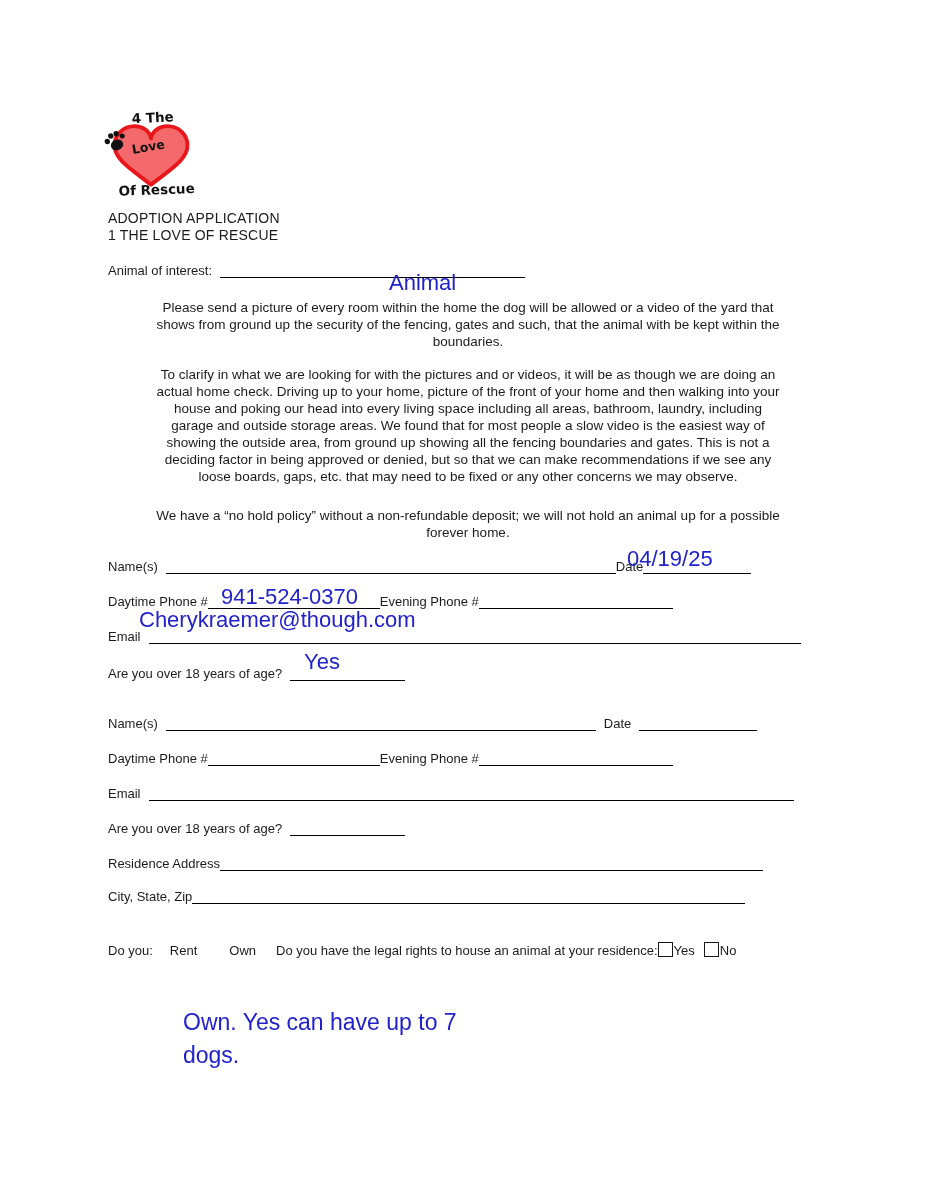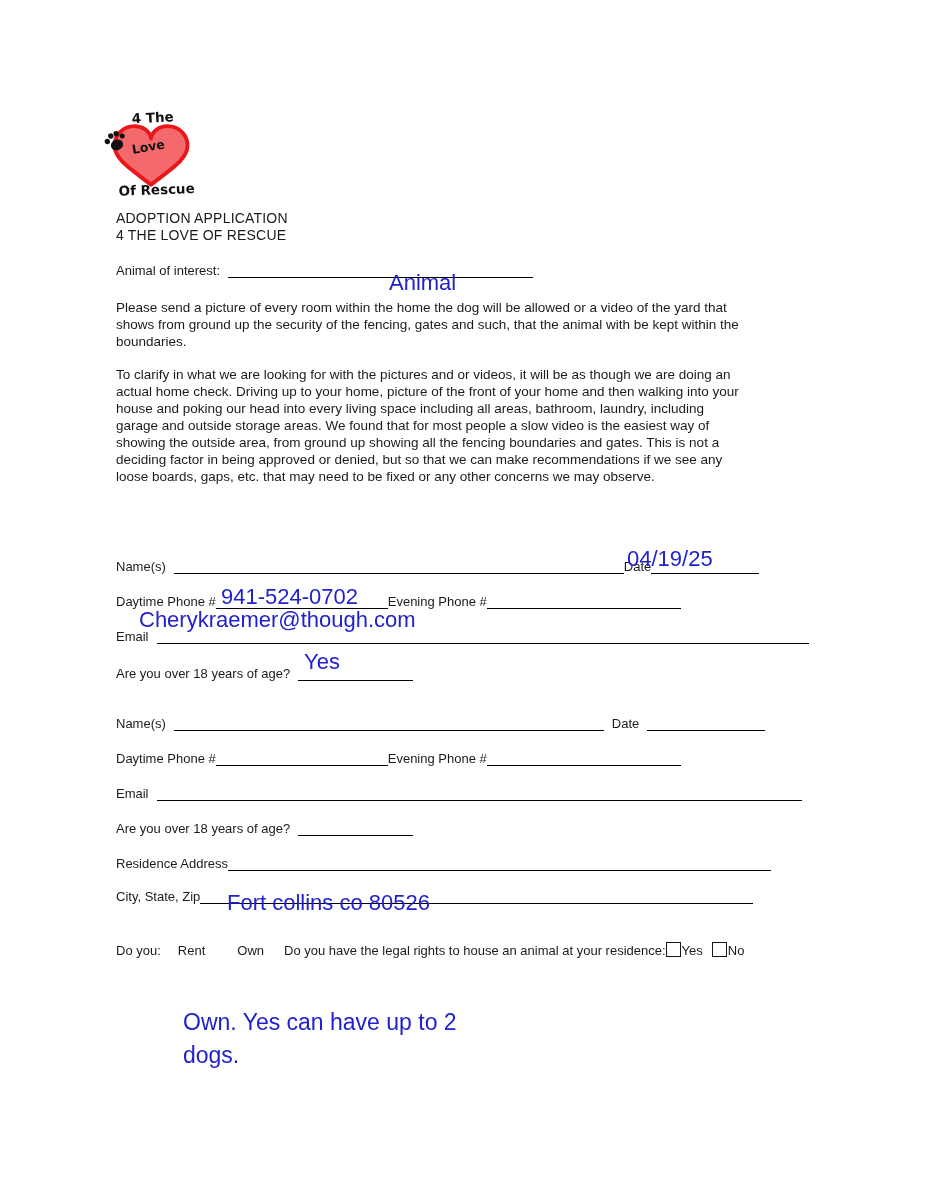--- a/index.html
+++ b/index.html
@@ -5,21 +5,21 @@
   html, body { margin: 0; padding: 0; background: #ffffff; }
   .page {
     position: relative;
     width: 927px;
     height: 1200px;
     background: #ffffff;
     font-family: "Liberation Sans", sans-serif;
     color: #1b1b1b;
     overflow: hidden;
   }
-  .abs { position: absolute; left: 116px; }
+  .abs { position: absolute; left: 108px; text-align: center; }
   .hdr { font-size: 14px; line-height: 17px; letter-spacing: 0.2px; }
   .para {
     font-size: 13.5px;
     line-height: 17px;
     white-space: pre-line;
     width: 720px;
   }
   .row { font-size: 13px; line-height: 17px; white-space: nowrap; }
   .blank {
     display: inline-block;
@@ -62,36 +62,38 @@
         <circle cx="3.5" cy="-4" r="2.8"></circle>
         <circle cx="8.5" cy="0.5" r="2.6"></circle>
       </g>
       <text x="54" y="13" font-size="14" text-anchor="middle" transform="rotate(-3 54 13)">4 The</text>
       <text x="50" y="43" font-size="13" text-anchor="middle" transform="rotate(-10 50 43)">Love</text>
       <text x="58" y="88" font-size="14" text-anchor="middle" transform="rotate(-2 58 88)">Of Rescue</text>
     </svg>
   </div>
 
   <div class="abs hdr" style="top:210px">ADOPTION APPLICATION</div>
-  <div class="abs hdr" style="top:227px">4 THE LOVE OF RESCUE</div>
+  <div class="abs hdr" style="top:227px">1 THE LOVE OF RESCUE</div>
 
   <div class="abs row" style="top:262px">
     <span>Animal of interest:</span><span class="gap8"></span><span class="blank" style="width:305px"></span>
   </div>
 
   <div class="abs para" style="top:299px">Please send a picture of every room within the home the dog will be allowed or a video of the yard that
 shows from ground up the security of the fencing, gates and such, that the animal with be kept within the
 boundaries.</div>
   <div class="abs para" style="top:366px">To clarify in what we are looking for with the pictures and or videos, it will be as though we are doing an
 actual home check. Driving up to your home, picture of the front of your home and then walking into your
 house and poking our head into every living space including all areas, bathroom, laundry, including
 garage and outside storage areas. We found that for most people a slow video is the easiest way of
 showing the outside area, from ground up showing all the fencing boundaries and gates. This is not a
 deciding factor in being approved or denied, but so that we can make recommendations if we see any
 loose boards, gaps, etc. that may need to be fixed or any other concerns we may observe.</div>
+  <div class="abs para" style="top:507px">We have a “no hold policy” without a non-refundable deposit; we will not hold an animal up for a possible
+forever home.</div>
 
   <div class="abs row" style="top:558px">
     <span>Name(s)</span><span class="gap8"></span><span class="blank" style="width:450px"></span><span>Date</span><span class="blank" style="width:108px"></span>
   </div>
   <div class="abs row" style="top:593px">
     <span>Daytime Phone #</span><span class="blank" style="width:172px"></span><span>Evening Phone #</span><span class="blank" style="width:194px"></span>
   </div>
   <div class="abs row" style="top:628px">
     <span>Email</span><span class="gap8"></span><span class="blank" style="width:652px"></span>
   </div>
@@ -118,20 +120,19 @@
   <div class="abs row" style="top:888px">
     <span>City, State, Zip</span><span class="blank" style="width:553px"></span>
   </div>
 
   <div class="abs row" style="top:942px">
     <span>Do you:</span><span style="display:inline-block;width:17px"></span><span>Rent</span><span style="display:inline-block;width:32px"></span><span>Own</span><span style="display:inline-block;width:20px"></span><span>Do you have the legal rights to house an animal at your residence:</span><span class="checkbox"></span><span>Yes</span><span style="display:inline-block;width:9px"></span><span class="checkbox"></span><span>No</span>
   </div>
 
   <div class="ink" style="left:389px; top:270px">Animal</div>
   <div class="ink" style="left:627px; top:546px">04/19/25</div>
-  <div class="ink" style="left:221px; top:584px">941-524-0702</div>
+  <div class="ink" style="left:221px; top:584px">941-524-0370</div>
   <div class="ink" style="left:139px; top:607px">Cherykraemer@though.com</div>
   <div class="ink" style="left:304px; top:649px">Yes</div>
-  <div class="ink" style="left:227px; top:890px">Fort collins co 80526</div>
-  <div class="ink" style="left:183px; top:1006px; font-size:23px; line-height:33px">Own. Yes can have up to 2
+  <div class="ink" style="left:183px; top:1006px; font-size:23px; line-height:33px">Own. Yes can have up to 7
 dogs.</div>
 
 </div>
 
 </body></html>

